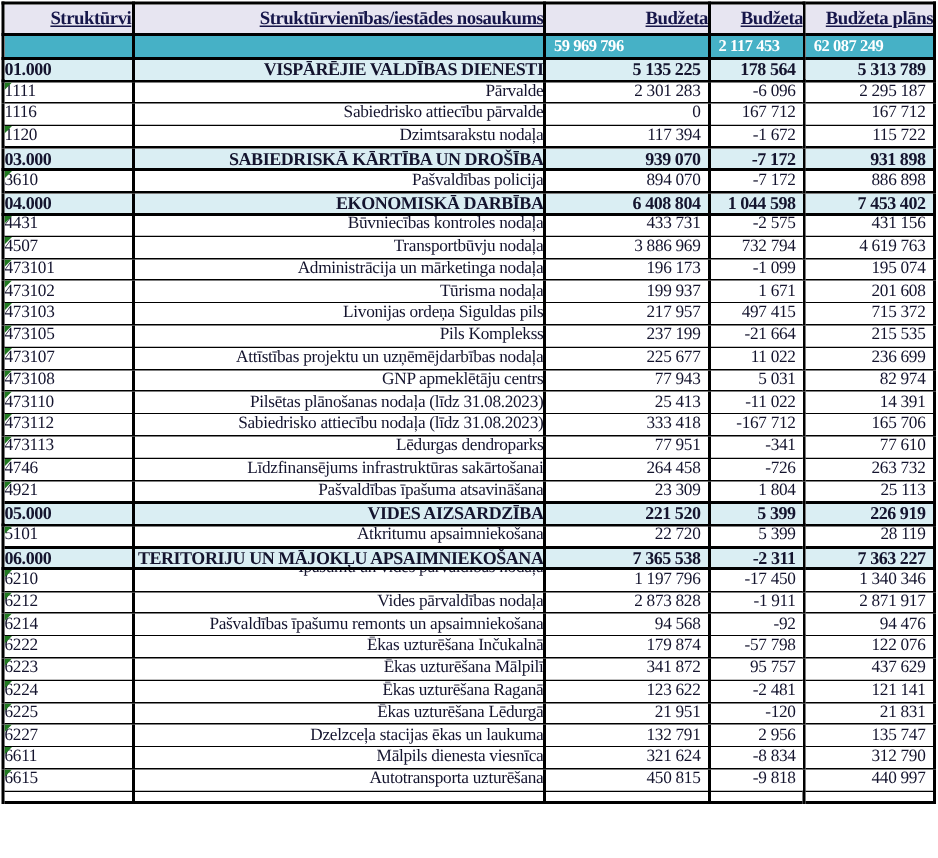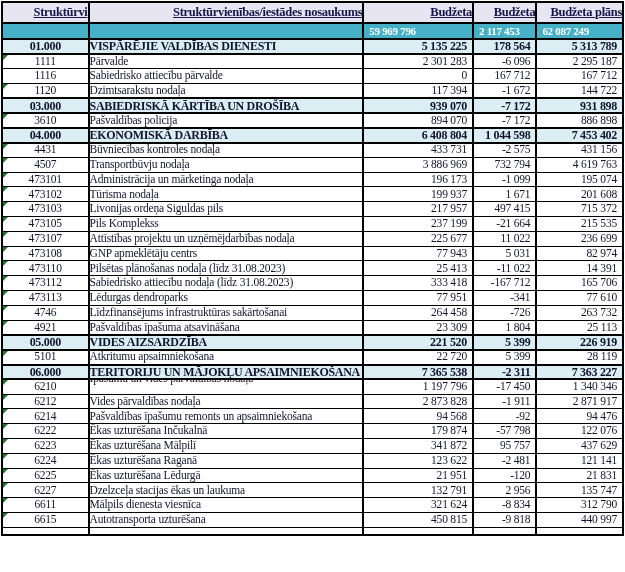--- a/index.html
+++ b/index.html
@@ -56,22 +56,22 @@
     font-size: 11px;
     letter-spacing: -0.3px;
     text-align: left;
     padding-left: 5px;
     border-top-width: 2px;
     border-bottom-width: 2px;
   }
   
   tbody tr { height: 14.8px; }
   tbody td { font-size: 11.5px; letter-spacing: -0.2px; }
-  tbody td.code { text-align: center; }
-  tbody td.name { text-align: left; }
+  tbody td.code { }
+  tbody td.name { text-align: right; }
   tbody td.num { text-align: right; padding-right: 5px; }
   tbody tr.section td {
     background: var(--section-bg, #daeef3);
     font-weight: bold;
     font-size: 12px;
     letter-spacing: -0.3px;
     border-top-width: 2px;
     border-bottom-width: 2px;
   }
   tbody tr.detail td { background: #fff; }
@@ -137,21 +137,21 @@
           <td class="name"><span class="txt">Sabiedrisko attiecību pārvalde</span></td>
           <td class="num"><span class="txt">0</span></td>
           <td class="num"><span class="txt">167 712</span></td>
           <td class="num"><span class="txt">167 712</span></td>
         </tr>
         <tr class="detail">
           <td class="code"><i class="tri"></i><span class="txt">1120</span></td>
           <td class="name"><span class="txt">Dzimtsarakstu nodaļa</span></td>
           <td class="num"><span class="txt">117 394</span></td>
           <td class="num"><span class="txt">-1 672</span></td>
-          <td class="num"><span class="txt">144 722</span></td>
+          <td class="num"><span class="txt">115 722</span></td>
         </tr>
         <tr class="section">
           <td class="code"><span class="txt">03.000</span></td>
           <td class="name"><span class="txt">SABIEDRISKĀ KĀRTĪBA UN DROŠĪBA</span></td>
           <td class="num"><span class="txt">939 070</span></td>
           <td class="num"><span class="txt">-7 172</span></td>
           <td class="num"><span class="txt">931 898</span></td>
         </tr>
         <tr class="detail">
           <td class="code"><i class="tri"></i><span class="txt">3610</span></td>

